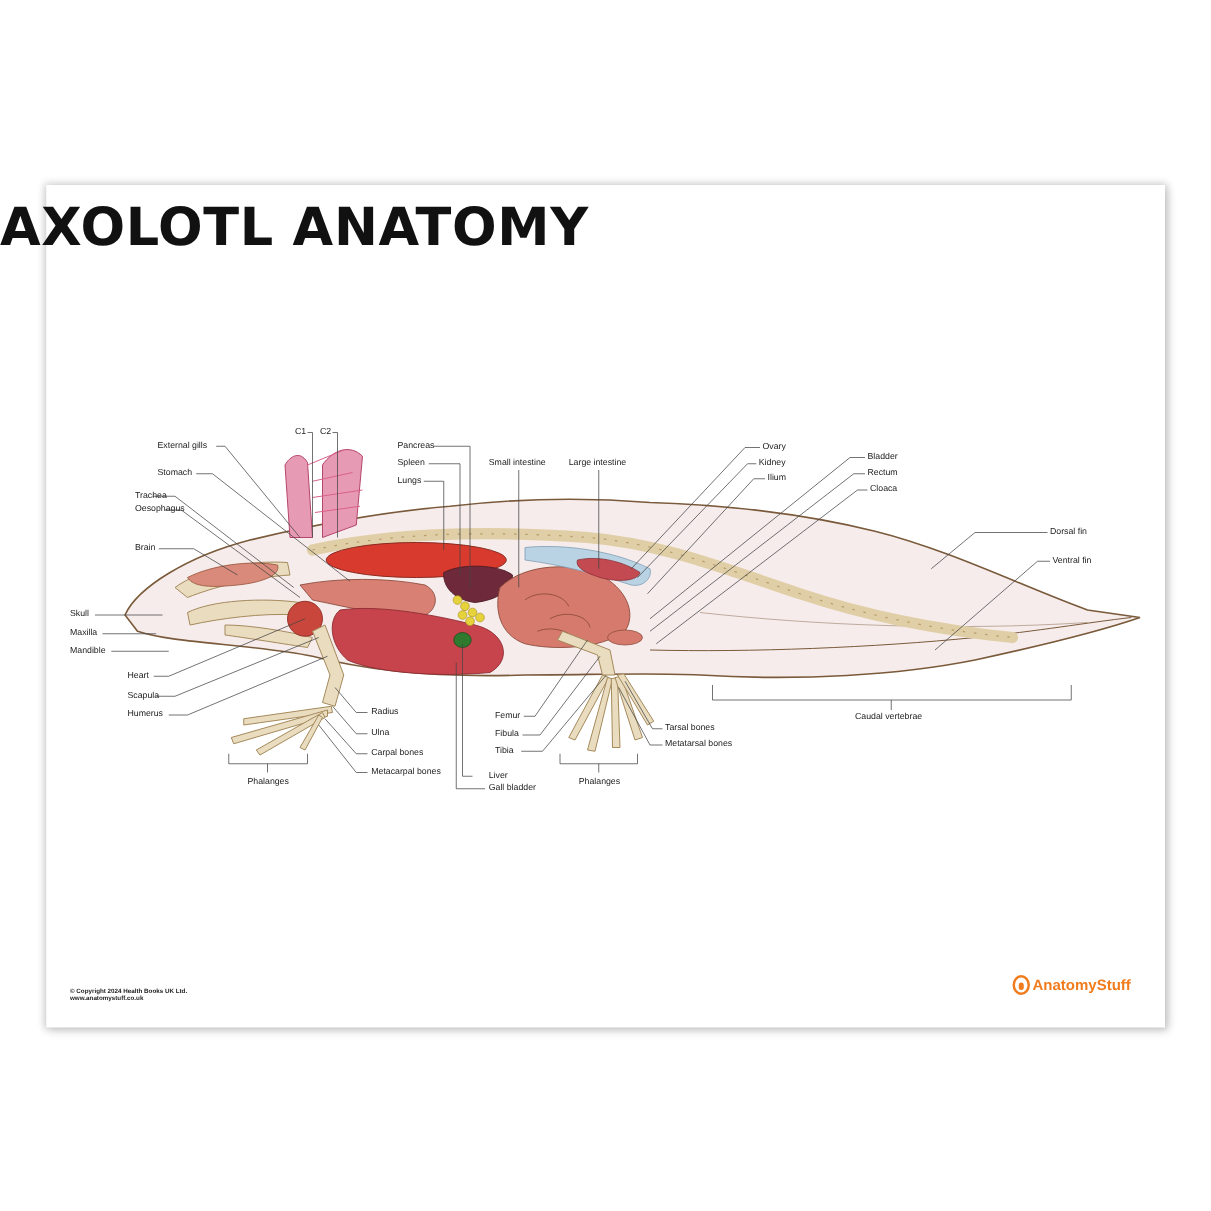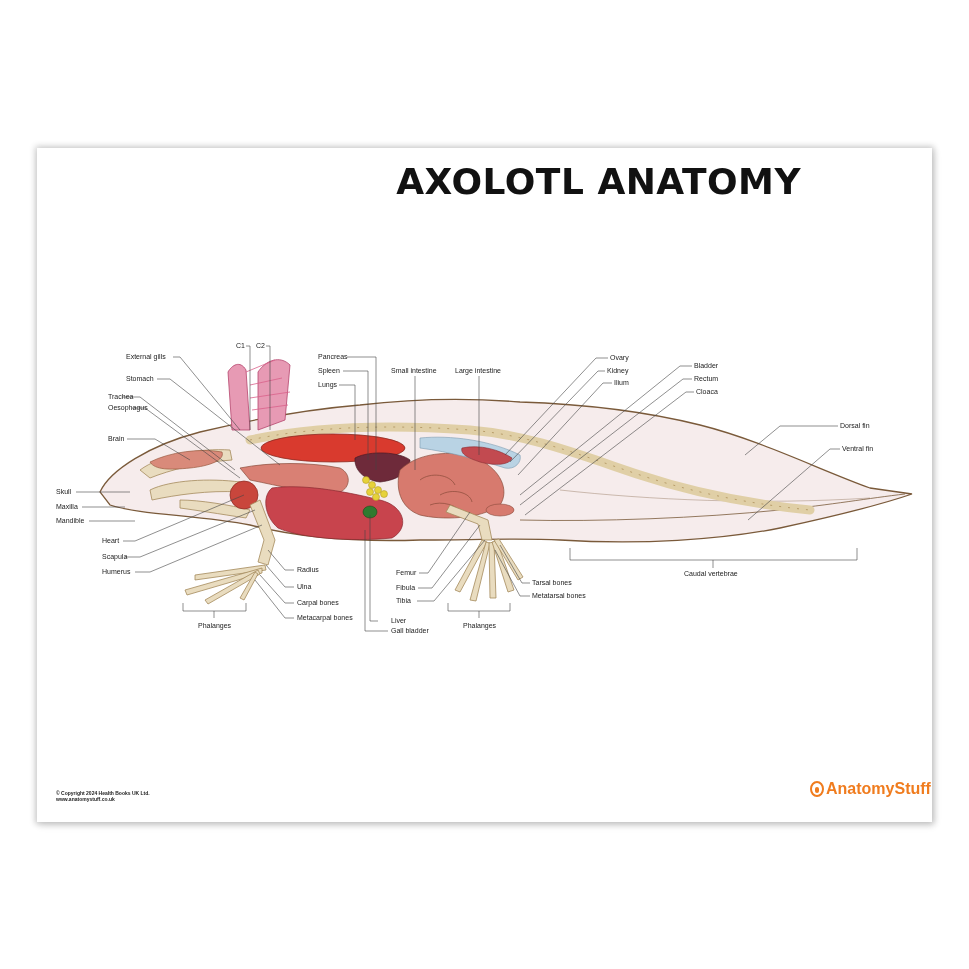--- a/index.html
+++ b/index.html
@@ -6,35 +6,35 @@
   body {
     width:969px; height:969px; background:#ffffff; position:relative; overflow:hidden;
     font-family:"Liberation Sans", sans-serif;
   }
   .poster {
     position:absolute; left:37px; top:148px; width:895px; height:674px;
     background:#ffffff;
     box-shadow: 0 0 6px 2px rgba(0,0,0,0.18), 2px 3px 8px rgba(0,0,0,0.12);
   }
   .title {
-    position:absolute; left:0; top:160px; width:801px; text-align:right;
-    font-family:"DejaVu Sans", sans-serif; font-weight:bold; font-size:36px;
+    position:absolute; left:0; top:160px; width:801px; text-align:left;
+    font-family:"DejaVu Sans", sans-serif; font-weight:bold; font-size:42px;
     letter-spacing:0.5px; color:#111; line-height:44px;
   }
   svg.art { position:absolute; left:0; top:0; width:969px; height:969px; }
   .lbl {
     position:absolute; font-size:7px; color:#222; white-space:nowrap; line-height:8px;
     font-family:"Liberation Sans", sans-serif;
   }
   .copyright {
     position:absolute; left:56px; top:790px; font-size:5px; line-height:6px; color:#222; font-weight:bold;
   }
   .brand {
     position:absolute; left:810px; top:780px; display:flex; align-items:center; gap:2px;
-    color:#f07c1e; font-weight:bold; font-size:16px;
+    color:#f07c1e; font-weight:bold; font-size:12px;
   }
   .brand-icon {
     width:14px; height:16px; border:2px solid #f07c1e; border-radius:50%;
     box-sizing:border-box; position:relative;
   }
   .brand-icon::after {
     content:""; position:absolute; left:3px; top:4px; width:4px; height:6px; background:#f07c1e; border-radius:2px;
   }
 </style>
 </head>

